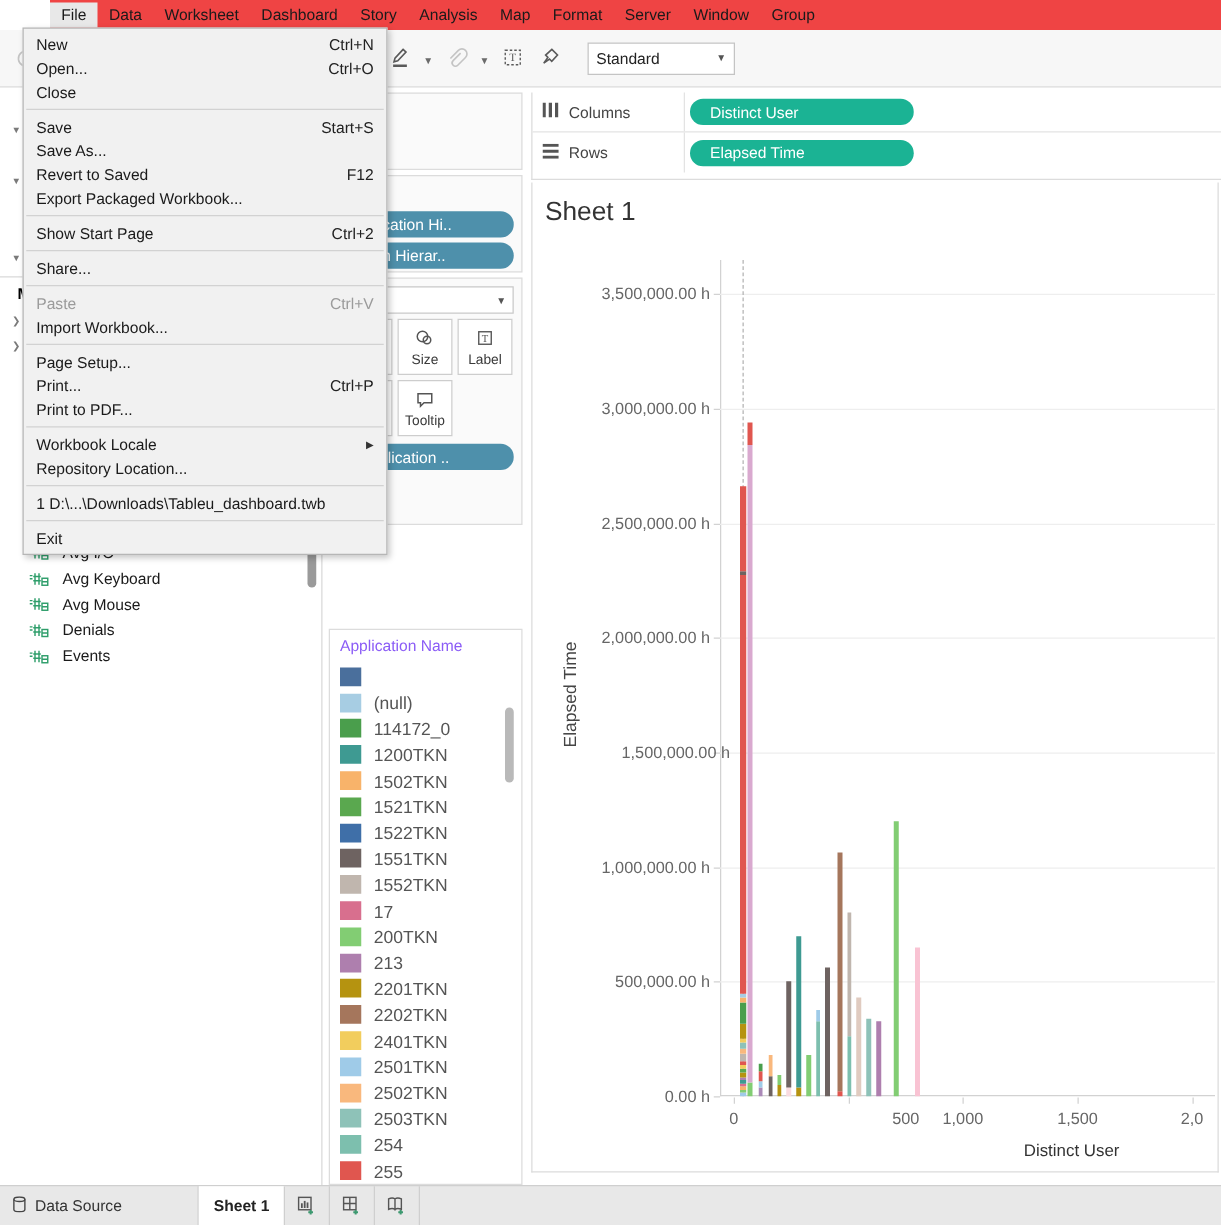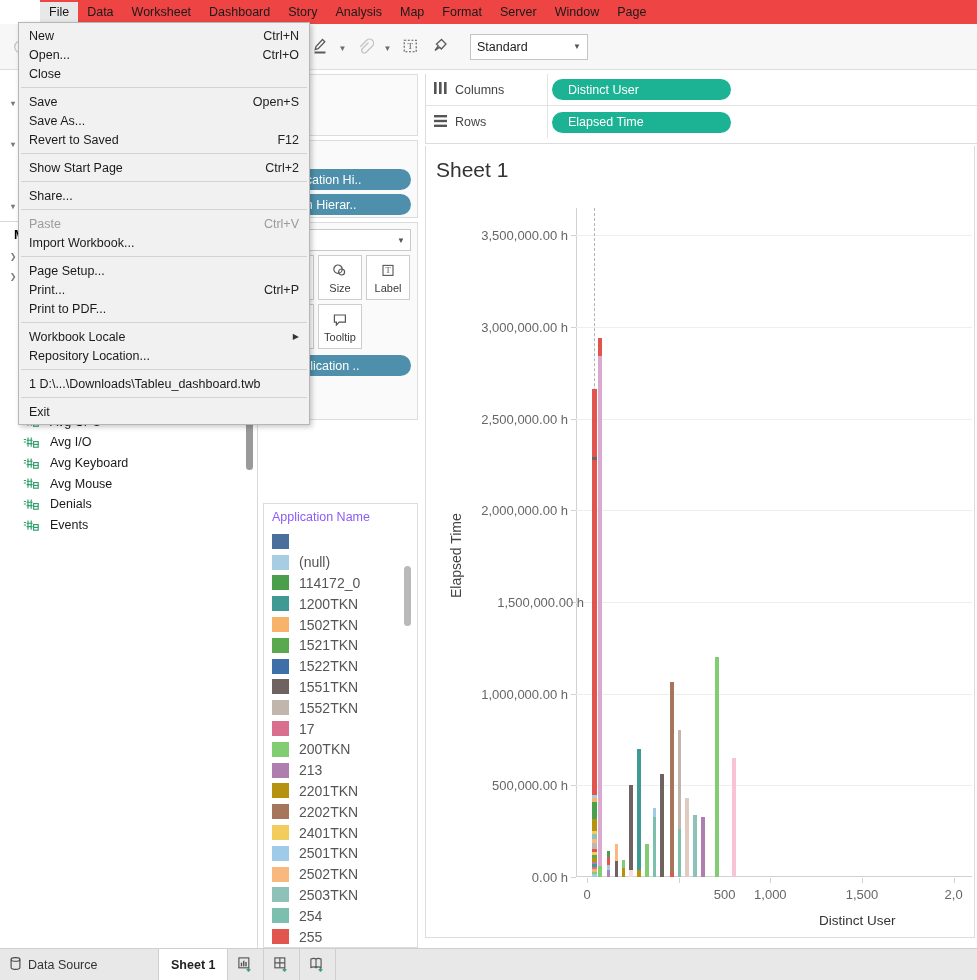--- a/index.html
+++ b/index.html
@@ -217,21 +217,21 @@
       <div class="mi active">File</div>
       <div class="mi">Data</div>
       <div class="mi">Worksheet</div>
       <div class="mi">Dashboard</div>
       <div class="mi">Story</div>
       <div class="mi">Analysis</div>
       <div class="mi">Map</div>
       <div class="mi">Format</div>
       <div class="mi">Server</div>
       <div class="mi">Window</div>
-      <div class="mi">Page</div>
+      <div class="mi">Group</div>
     </div>
 
 <div class="toolbar">
   <div class="tb-btn dis">
     <svg width="17" height="17" viewBox="0 0 17 17" fill="none" stroke="currentColor" stroke-width="1.3">
       <path d="M14 6A6 6 0 1 0 14.5 10.5"></path>
           <path d="M14.2 2.5V6.2H10.6"></path>
     </svg>
   </div>
   <div class="tb-caret">▼</div>
@@ -921,28 +921,31 @@
       <div class="fm-item">
         <span class="lb">Open...</span>
         <span class="acc">Ctrl+O</span>
       </div>
       <div class="fm-item">
         <span class="lb">Close</span>
       </div>
       <div class="fm-sep"></div>
       <div class="fm-item">
         <span class="lb">Save</span>
-        <span class="acc">Open+S</span>
+        <span class="acc">Start+S</span>
       </div>
       <div class="fm-item">
         <span class="lb">Save As...</span>
       </div>
       <div class="fm-item">
         <span class="lb">Revert to Saved</span>
         <span class="acc">F12</span>
+      </div>
+      <div class="fm-item">
+        <span class="lb">Export Packaged Workbook...</span>
       </div>
       <div class="fm-sep"></div>
       <div class="fm-item">
         <span class="lb">Show Start Page</span>
         <span class="acc">Ctrl+2</span>
       </div>
       <div class="fm-sep"></div>
       <div class="fm-item">
         <span class="lb">Share...</span>
       </div>

